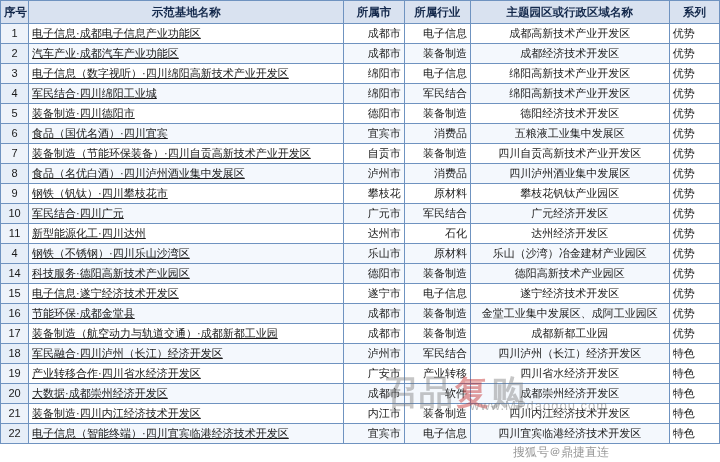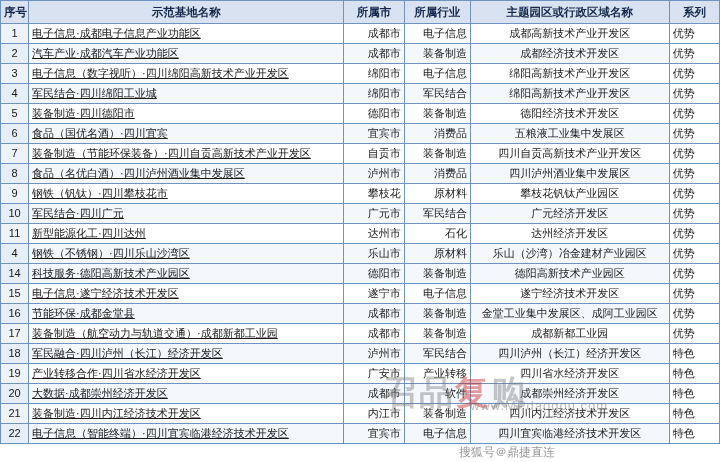--- a/index.html
+++ b/index.html
@@ -92,21 +92,21 @@
     left: 470px;
     top: 398px;
     font-size: 13px;
     color: rgba(120,120,120,0.5);
     letter-spacing: 1px;
     pointer-events: none;
     font-family: "Liberation Sans", sans-serif;
   }
   .wm-foot {
     position: absolute;
-    left: 459px;
+    left: 513px;
     top: 444px;
     font-size: 12px;
     color: rgba(110,110,110,0.72);
     pointer-events: none;
   }
 </style>
 </head>
 <body>
 
 <div id="sheet">

